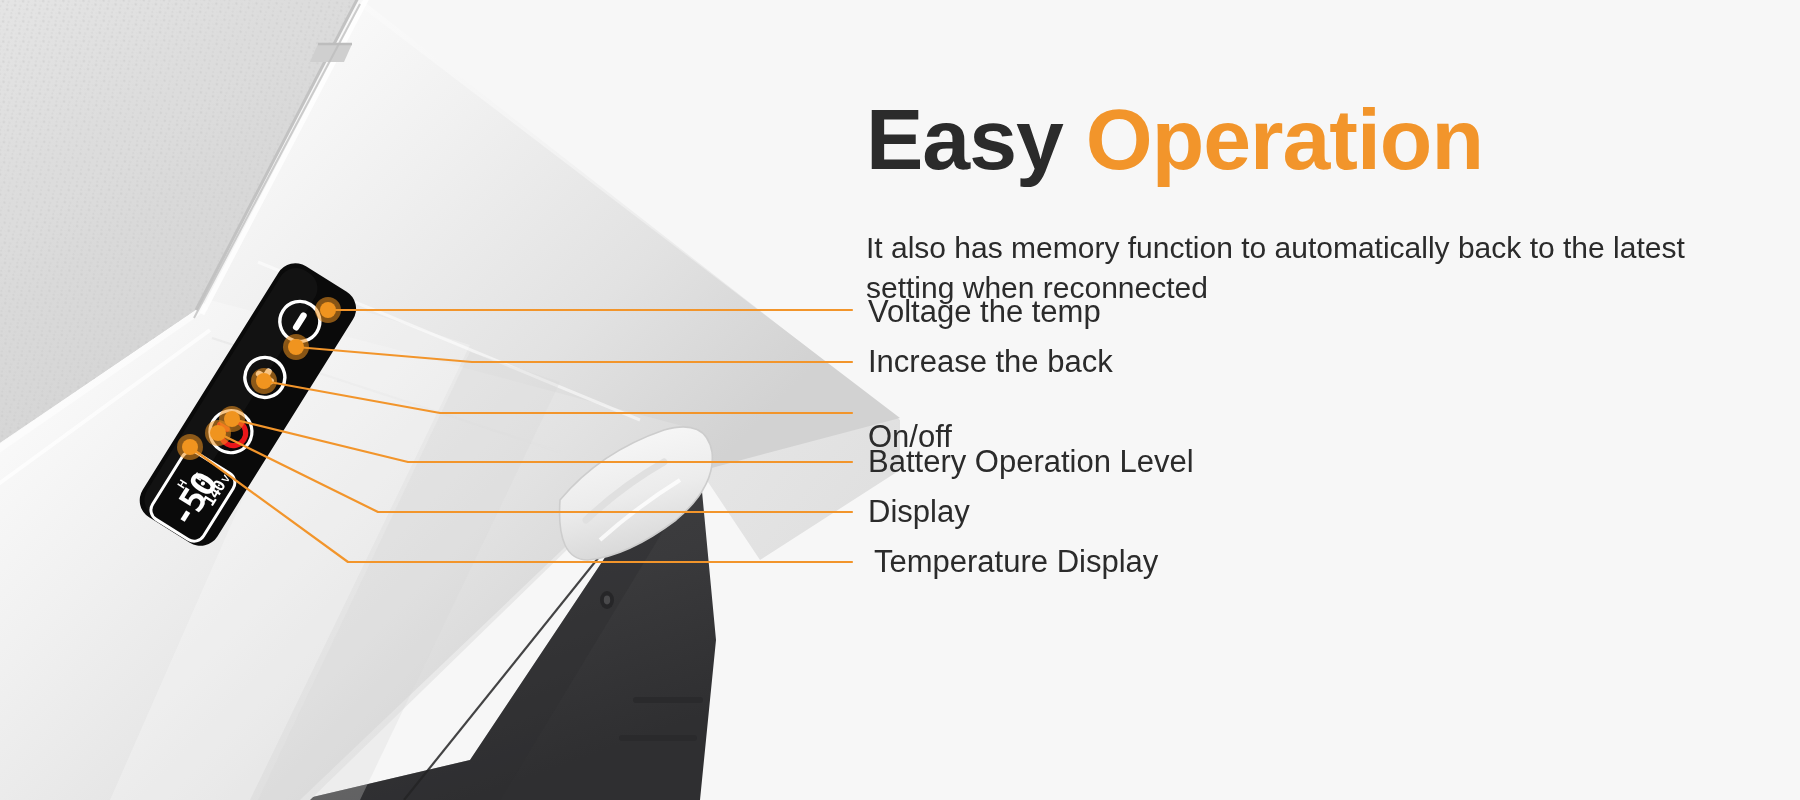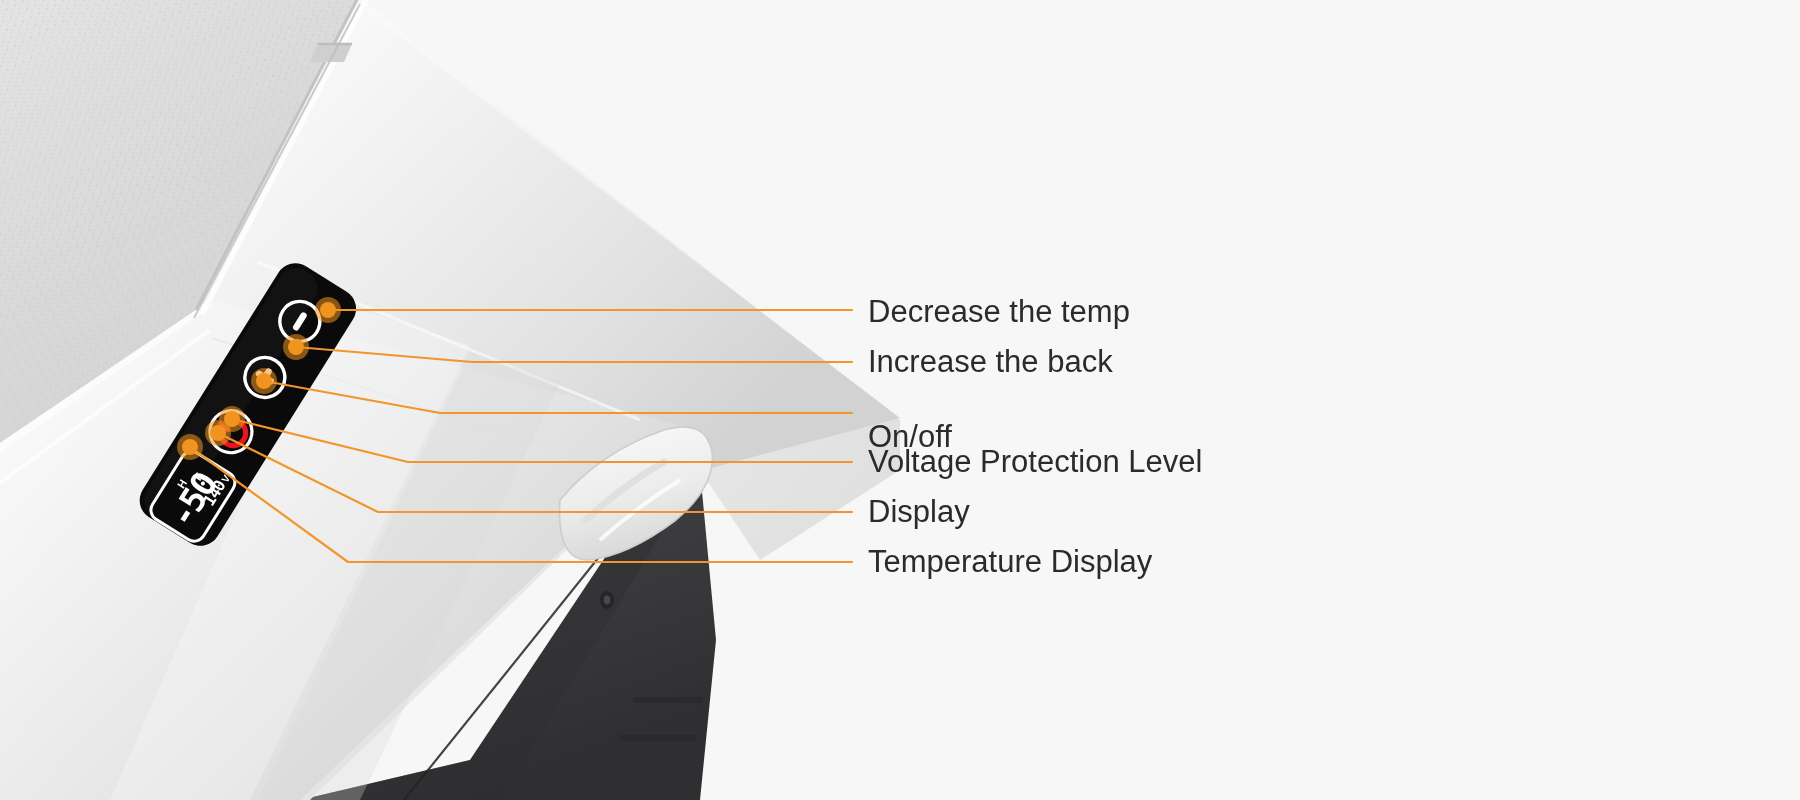--- a/index.html
+++ b/index.html
@@ -175,21 +175,26 @@
 
           <text x="2" y="22" font-family="'DejaVu Sans Mono', monospace" font-size="16" font-weight="bold" fill="#ffffff" letter-spacing="-1">140</text>
           <text x="30" y="22" font-family="'Liberation Sans', sans-serif" font-size="10" font-weight="bold" fill="#ffffff">V</text>
 
           <text x="2" y="-12" font-family="'Liberation Sans', sans-serif" font-size="11" font-weight="bold" fill="#ffffff">H</text>
         </g>
       </g>
     </svg>
   </div>
 
-
+  <div id="headline">
+    <span class="word-easy">Easy</span>
+    <span class="word-operation">Operation</span>
+  </div>
+
+  <div id="subtitle">It also has memory function to automatically back to the latest setting when reconnected</div>
 
   <svg id="leaders">
     <g id="leader-group">
         <polyline points="328,310 500,310 852,310" fill="none" stroke="#f2952b" stroke-width="2.2" stroke-linejoin="round" stroke-linecap="round"></polyline>
         <circle cx="328" cy="310" r="13" fill="#f0941f" opacity="0.55"></circle>
         <circle cx="328" cy="310" r="8" fill="#f0941f"></circle>
         <polyline points="296,347 472,362 852,362" fill="none" stroke="#f2952b" stroke-width="2.2" stroke-linejoin="round" stroke-linecap="round"></polyline>
         <circle cx="296" cy="347" r="13" fill="#f0941f" opacity="0.55"></circle>
         <circle cx="296" cy="347" r="8" fill="#f0941f"></circle>
         <polyline points="264,381 440,413 852,413" fill="none" stroke="#f2952b" stroke-width="2.2" stroke-linejoin="round" stroke-linecap="round"></polyline>
@@ -201,21 +206,21 @@
         <polyline points="218,433 378,512 852,512" fill="none" stroke="#f2952b" stroke-width="2.2" stroke-linejoin="round" stroke-linecap="round"></polyline>
         <circle cx="218" cy="433" r="13" fill="#f0941f" opacity="0.55"></circle>
         <circle cx="218" cy="433" r="8" fill="#f0941f"></circle>
         <polyline points="190,447 348,562 852,562" fill="none" stroke="#f2952b" stroke-width="2.2" stroke-linejoin="round" stroke-linecap="round"></polyline>
         <circle cx="190" cy="447" r="13" fill="#f0941f" opacity="0.55"></circle>
         <circle cx="190" cy="447" r="8" fill="#f0941f"></circle>
       </g>
   </svg>
 
   <div id="callout-labels">
-      <div class="callout-label" style="top: 296px;">Decrease the temp</div>
+      <div class="callout-label" style="top: 296px;">Voltage the temp</div>
       <div class="callout-label" style="top: 346px;">Increase the back</div>
       <div class="callout-label" style="top: 397px; margin-top: 24px;">On/off</div>
-      <div class="callout-label" style="top: 446px;">Voltage Protection Level</div>
+      <div class="callout-label" style="top: 446px;">Battery Operation Level</div>
       <div class="callout-label" style="top: 496px;">Display</div>
-      <div class="callout-label" style="top: 546px;">Temperature Display</div>
+      <div class="callout-label" style="top: 546px; margin-left: 6px;">Temperature Display</div>
     </div>
 
 </div>
 
 </body></html>

